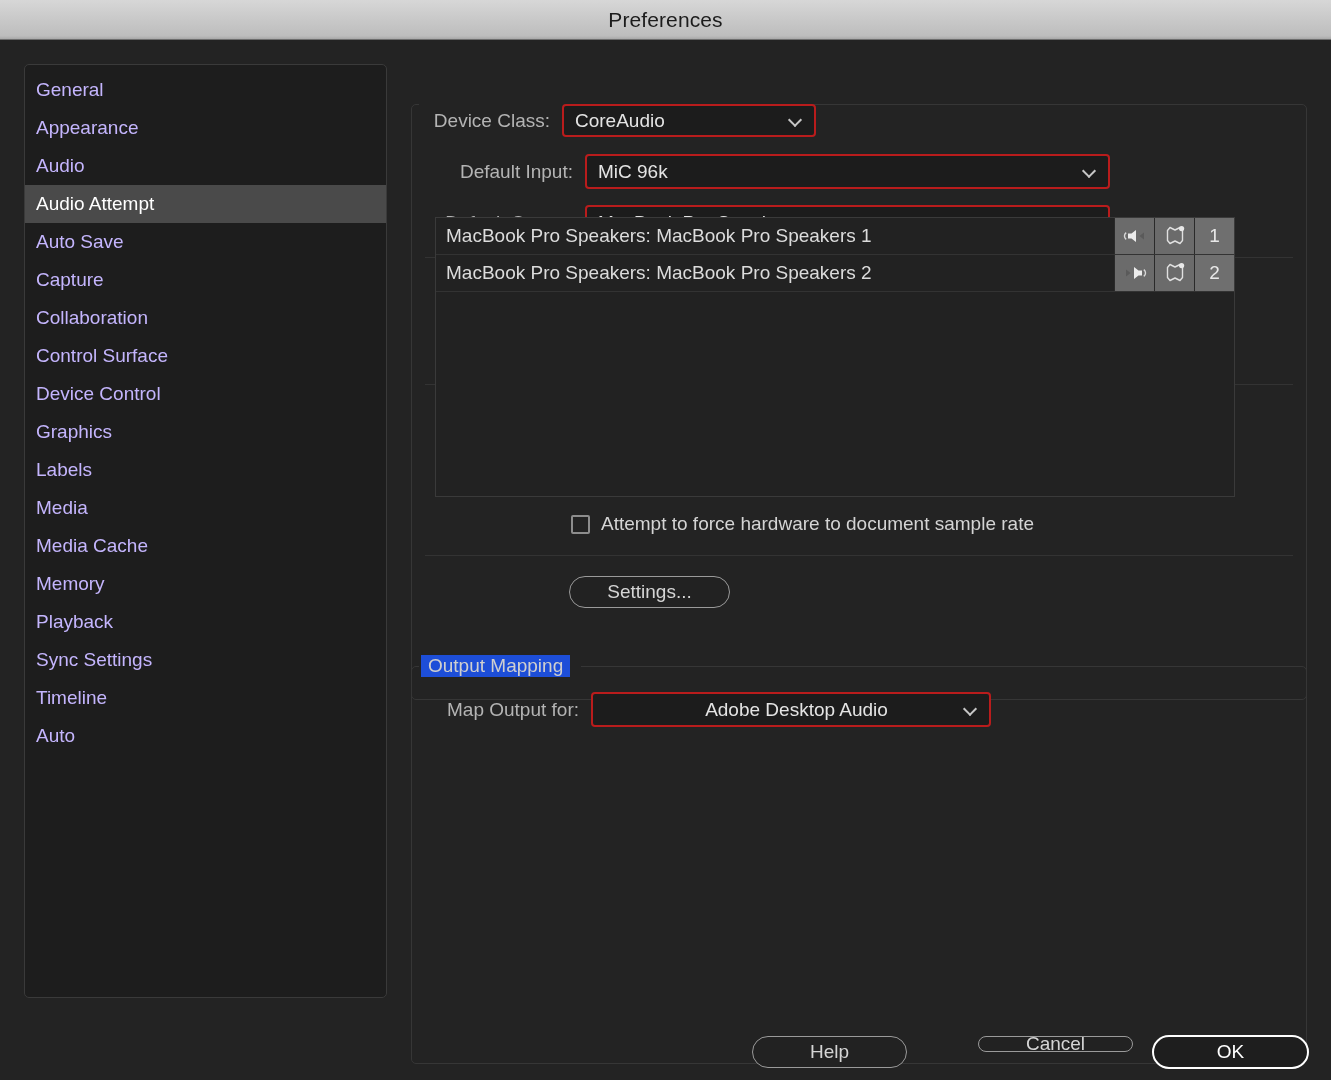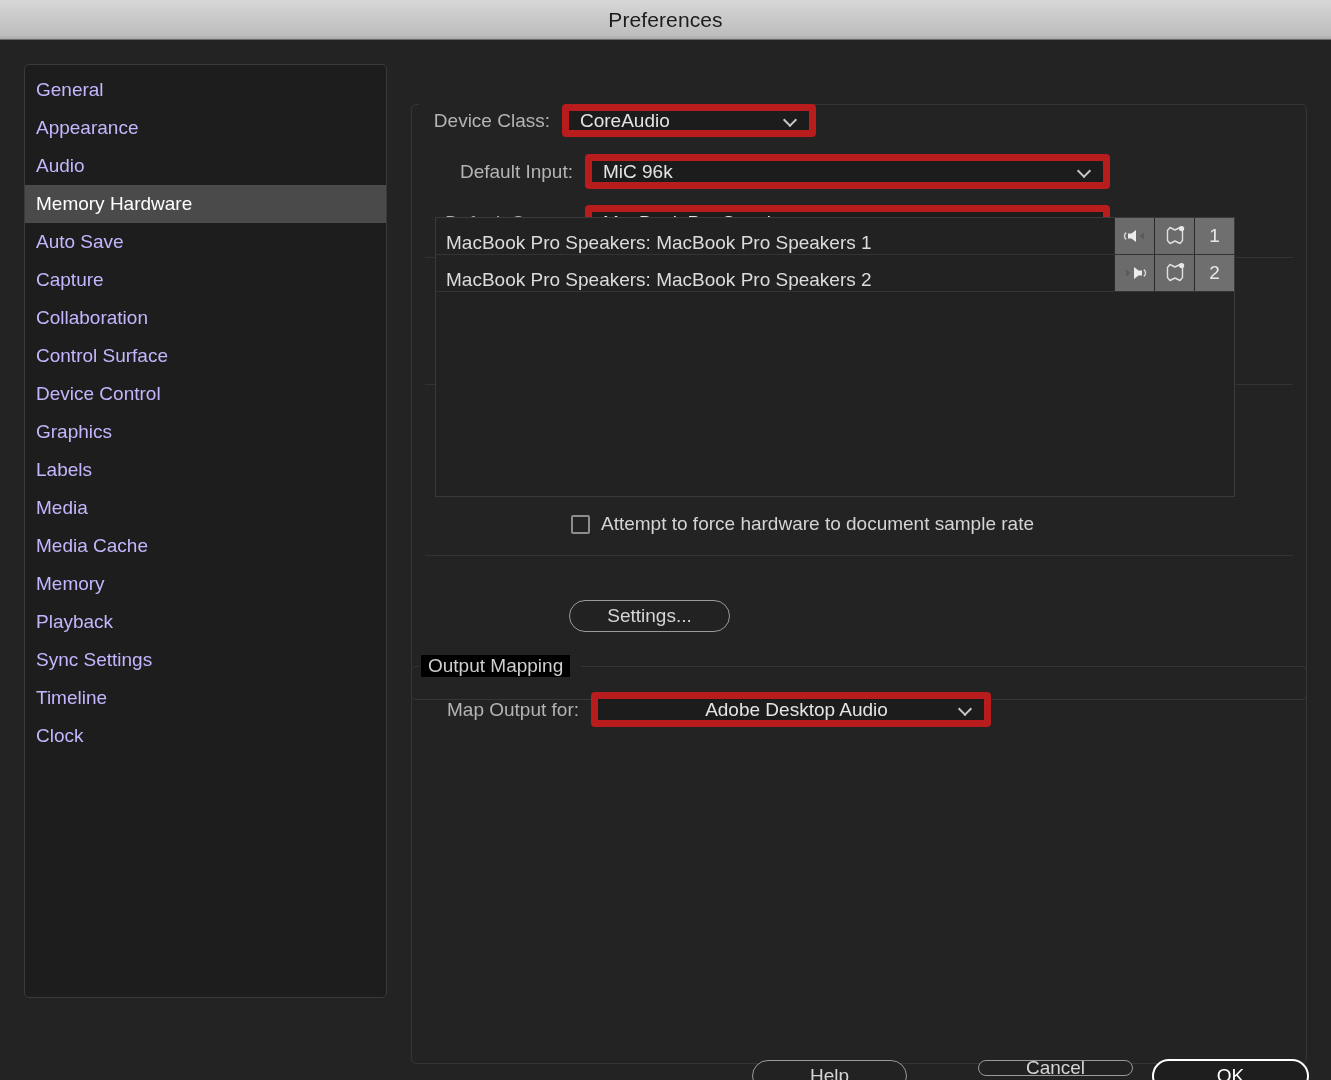--- a/index.html
+++ b/index.html
@@ -93,21 +93,21 @@
   .legend-mask {
     position: absolute;
     background: #232323;
     height: 3px;
   }
 
   .grp-label {
     position: absolute;
     font-size: 19px;
     color: #cfcfcf;
-    background: #000000;
+    background: #1d4ed8;
     padding: 0 7px;
     white-space: nowrap;
   }
 
   
   .row {
     position: absolute;
     display: flex;
     align-items: center;
   }
@@ -125,21 +125,21 @@
   .suffix {
     font-size: 19px;
     color: #d0d0d0;
     margin-left: 11px;
     white-space: nowrap;
   }
 
   .select {
     position: relative;
     background: #1c1c1c;
-    border: 7px solid #b91c1c;
+    border: 2px solid #b91c1c;
     border-radius: 4px;
     box-sizing: border-box;
     height: 35px;
     display: flex;
     align-items: center;
     cursor: default;
   }
   .select .sel-text {
     font-size: 19px;
     color: #e4e4e4;
@@ -198,21 +198,20 @@
     border: 1px solid #9a9a9a;
     border-radius: 17px;
     background: #222222;
     color: #d5d5d5;
     font-size: 19px;
     box-sizing: border-box;
     cursor: default;
     display: flex;
     align-items: center;
     justify-content: center;
-    margin-top: 24px;
   }
   .pill.default-btn {
     border: 2px solid #ffffff;
     color: #ffffff;
     background: #1e1e1e;
   }
 
   
   .maplist {
     position: absolute;
@@ -222,21 +221,21 @@
     height: 280px;
     background: #222222;
     border: 1px solid #3a3a3a;
     box-sizing: border-box;
   }
   .maprow {
     position: relative;
     height: 36px;
     border-bottom: 1px solid #333333;
     display: flex;
-    align-items: flex-end;
+    align-items: center;
   }
   .maprow-label {
     font-size: 19px;
     color: #dcdcdc;
     padding-left: 10px;
     white-space: nowrap;
     flex: 1;
   }
   .mapcells {
     display: flex;
@@ -261,35 +260,35 @@
 <body>
 
 <div class="titlebar">
   <div class="titlebar-text">Preferences</div>
 </div>
 
 <div class="sidebar">
   <div class="side-item">General</div>
   <div class="side-item">Appearance</div>
   <div class="side-item">Audio</div>
-  <div class="side-item selected">Memory Hardware</div>
+  <div class="side-item selected">Audio Attempt</div>
   <div class="side-item">Auto Save</div>
   <div class="side-item">Capture</div>
   <div class="side-item">Collaboration</div>
   <div class="side-item">Control Surface</div>
   <div class="side-item">Device Control</div>
   <div class="side-item">Graphics</div>
   <div class="side-item">Labels</div>
   <div class="side-item">Media</div>
   <div class="side-item">Media Cache</div>
   <div class="side-item">Memory</div>
   <div class="side-item">Playback</div>
   <div class="side-item">Sync Settings</div>
   <div class="side-item">Timeline</div>
-  <div class="side-item">Clock</div>
+  <div class="side-item">Auto</div>
 </div>
 
 <div class="right-panel">
 
   <div class="groupbox" id="group-audio"></div>
 
   <div class="legend-mask" style="left:8px; top:39px; width:380px;"></div>
 
   <div class="row" style="left:13px; top:40px;">
     <div class="lbl" style="width:126px;">Device Class:</div>

